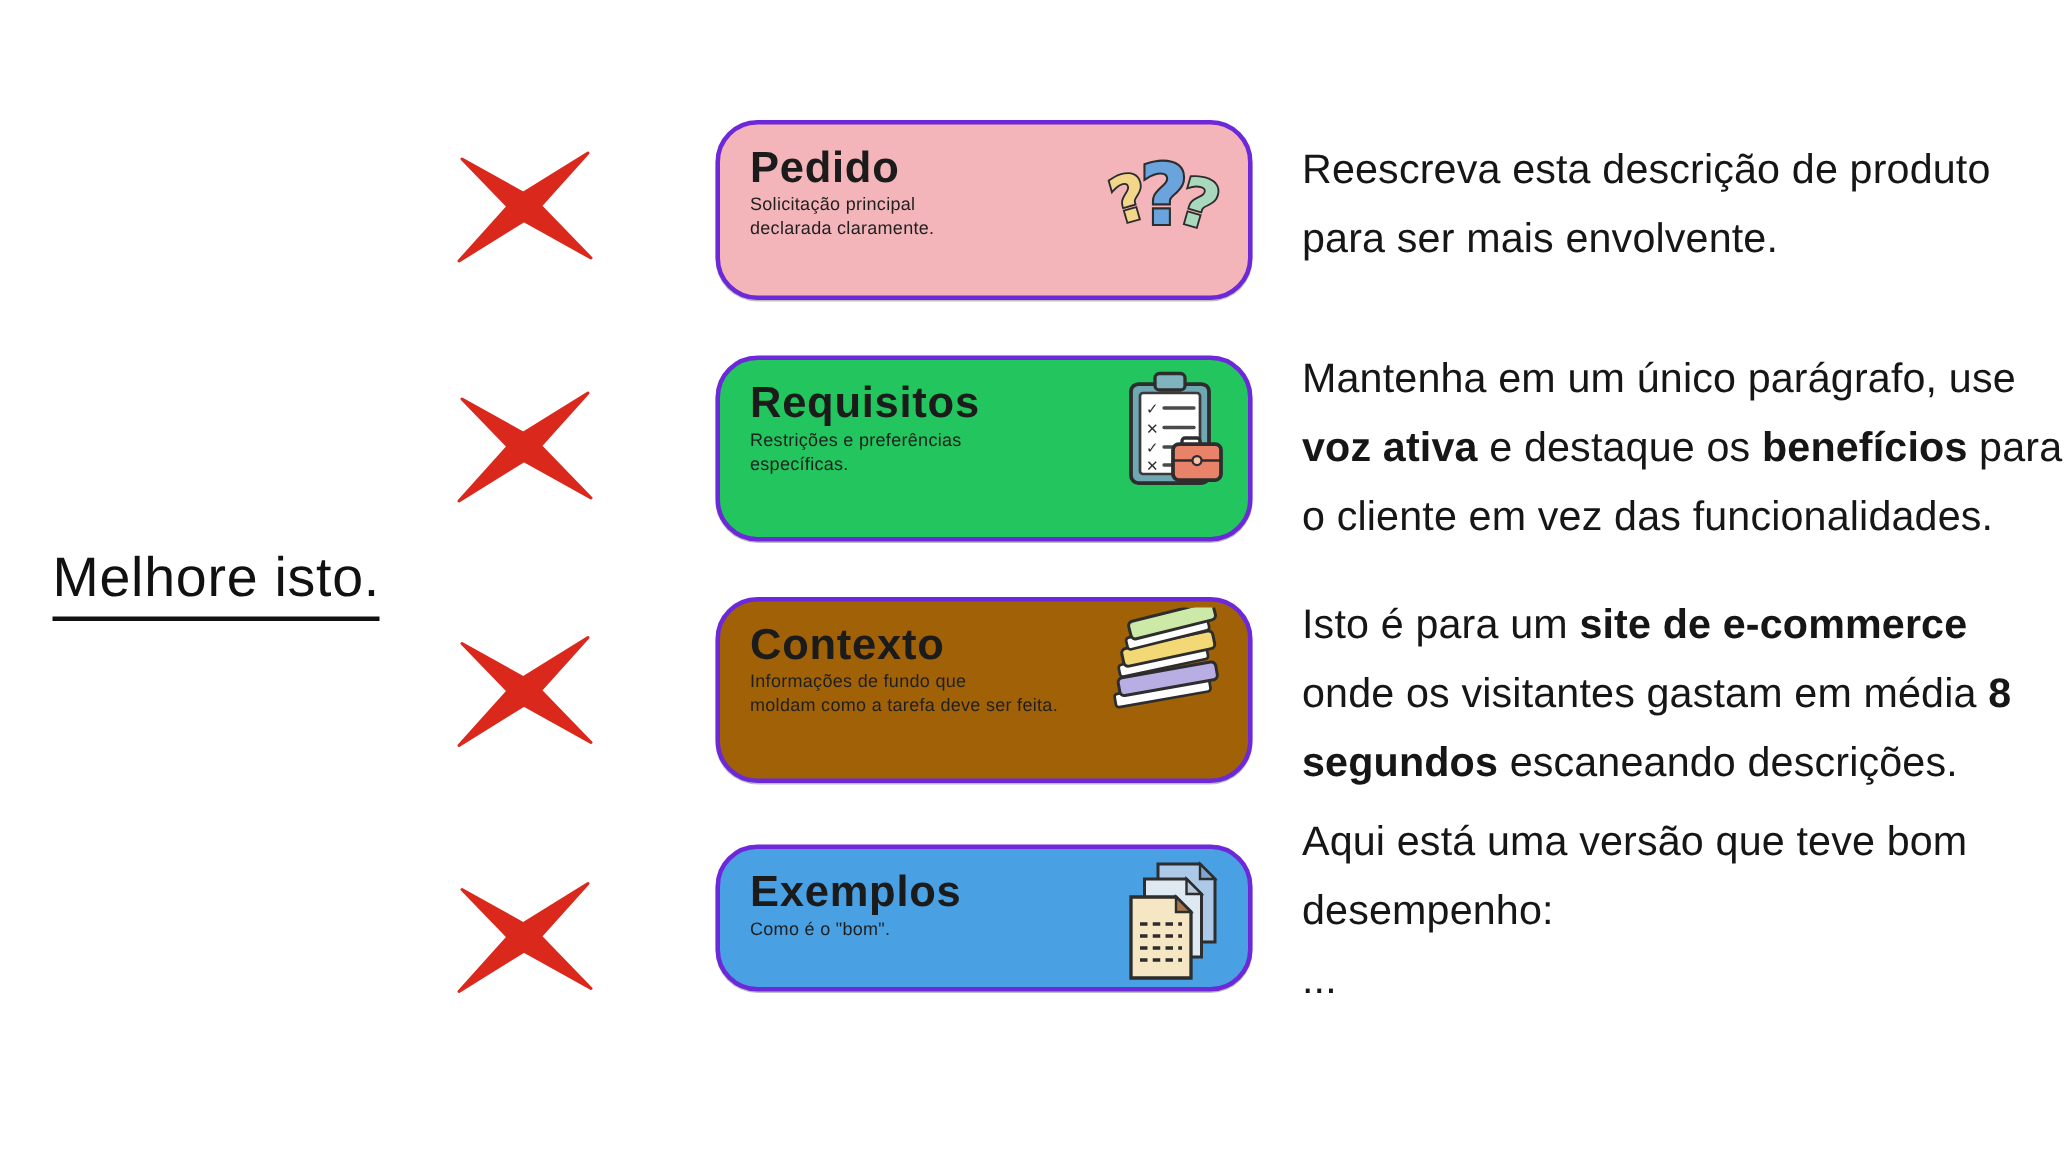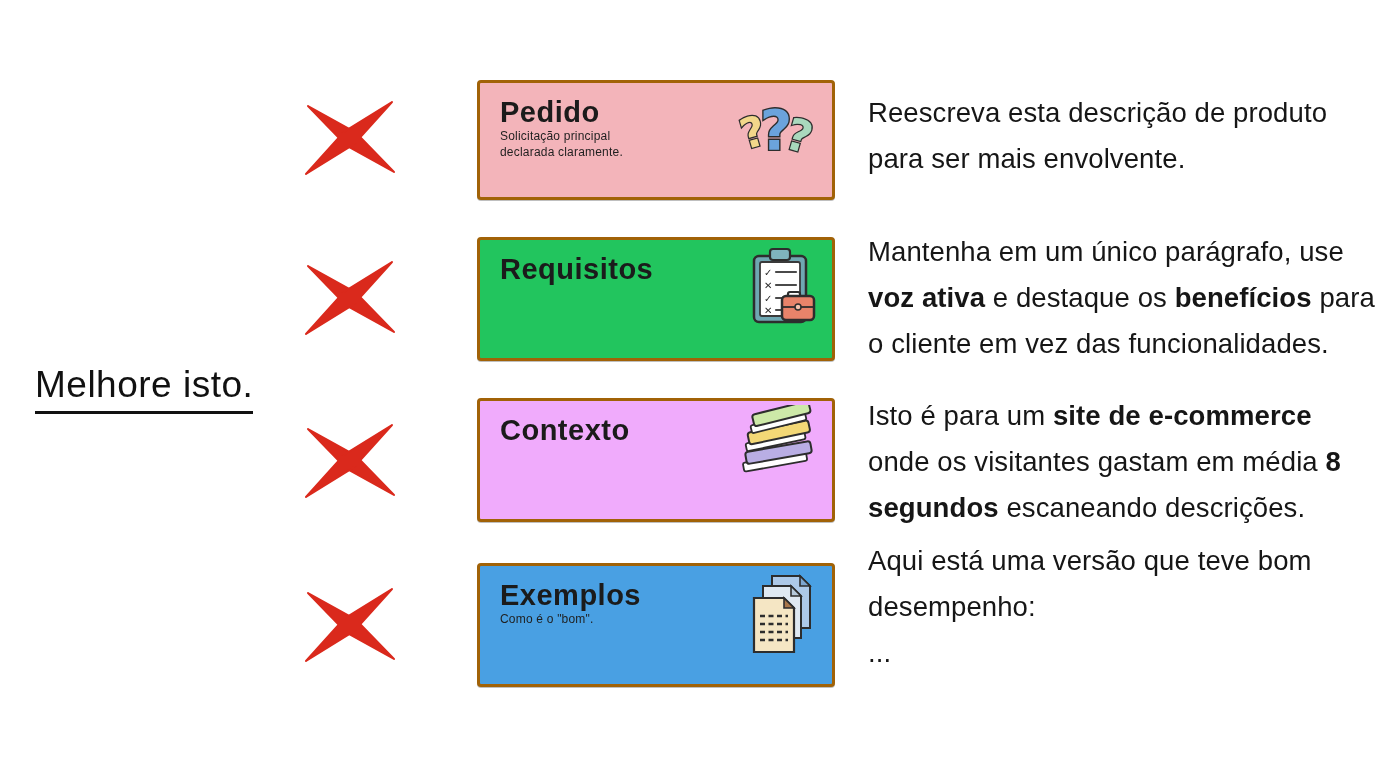--- a/index.html
+++ b/index.html
@@ -20,28 +20,28 @@
   .xmark{position:absolute;width:100px;height:96px;color:#da291c;}
   .xmark svg{width:100%;height:100%;display:block;}
   .x1{left:300px;top:92px;}
   .x2{left:300px;top:252px;}
   .x3{left:300px;top:415px;}
   .x4{left:300px;top:579px;}
 
   
   .card{
     position:absolute;left:477px;width:358px;box-sizing:border-box;
-    border:3px solid #a16207;border-radius:4px;
+    border:3px solid #6d28d9;border-radius:28px;
     padding:13px 18px 10px 20px;
     box-shadow:0 1px 0 rgba(0,0,0,0.25);
   }
   .card-1{top:80px;height:120px;}
   .card-2{top:237px;height:124px;}
   .card-3{top:398px;height:124px;}
-  .card-4{top:563px;height:124px;}
+  .card-4{top:563px;height:98px;}
   .card-title{
     font-size:29px;font-weight:700;color:#1b1b1b;letter-spacing:0.5px;line-height:1.15;
   }
   .card-desc{
     margin-top:0;font-size:12px;line-height:1.3;color:#1f1f1f;
     white-space:pre-line;letter-spacing:0.2px;
   }
   .card-icon{position:absolute;}
   .card-1 .card-icon{right:16px;top:8px;width:80px;height:80px;}
   .card-2 .card-icon{right:14px;top:6px;width:72px;height:86px;}
@@ -103,20 +103,22 @@
           <text x="17" y="56" font-size="42" fill="#f2d78a" stroke="#2d2d2d" stroke-width="2.5" transform="rotate(-16 17 42)">?</text>
           <text x="63" y="60" font-size="44" fill="#a9d9bd" stroke="#2d2d2d" stroke-width="2.5" transform="rotate(16 63 46)">?</text>
           <text x="40" y="58" font-size="56" fill="#6ba3dc" stroke="#2d2d2d" stroke-width="2.8">?</text>
         </g>
       </svg>
     </div>
   </div>
 
   <div class="card card-2" style="background: #22c55e;">
     <div class="card-title">Requisitos</div>
+    <div class="card-desc">Restrições e preferências
+específicas.</div>
     <div class="card-icon">
       <svg viewBox="0 0 72 86" aria-hidden="true">
         <rect x="8" y="10" width="52" height="66" rx="5" fill="#6fa7b2" stroke="#2d2d2d" stroke-width="2.5"></rect>
         <rect x="24" y="3" width="20" height="11" rx="3" fill="#7fb3bd" stroke="#2d2d2d" stroke-width="2.2"></rect>
         <rect x="14" y="16" width="40" height="54" rx="2" fill="#ffffff" stroke="#3a3a3a" stroke-width="1.8"></rect>
         <g font-family="'DejaVu Sans',sans-serif" font-size="10" font-weight="bold" fill="#2d2d2d">
           <text x="18" y="30">✓</text>
           <text x="18" y="43">✕</text>
           <text x="18" y="56">✓</text>
           <text x="18" y="68">✕</text>
@@ -128,22 +130,24 @@
           <line x1="30" y1="64" x2="42" y2="64"></line>
         </g>
         <rect x="42" y="46" width="12" height="7" rx="2" fill="none" stroke="#2d2d2d" stroke-width="2.2"></rect>
         <rect x="36" y="50" width="32" height="24" rx="4" fill="#e8836a" stroke="#2d2d2d" stroke-width="2.5"></rect>
         <line x1="36" y1="61" x2="68" y2="61" stroke="#2d2d2d" stroke-width="1.8"></line>
         <circle cx="52" cy="61" r="3" fill="#f6c3ae" stroke="#2d2d2d" stroke-width="1.5"></circle>
       </svg>
     </div>
   </div>
 
-  <div class="card card-3" style="background: #f0abfc;">
+  <div class="card card-3" style="background: #a16207;">
     <div class="card-title">Contexto</div>
+    <div class="card-desc">Informações de fundo que
+moldam como a tarefa deve ser feita.</div>
     <div class="card-icon">
       <svg viewBox="0 0 90 76" aria-hidden="true">
         <g transform="rotate(-10 45 62)">
           <rect x="12" y="52" width="64" height="9" rx="2" fill="#ffffff" stroke="#2d2d2d" stroke-width="1.8"></rect>
           <rect x="16" y="42" width="66" height="12" rx="3" fill="#b9aee4" stroke="#2d2d2d" stroke-width="2"></rect>
         </g>
         <g transform="rotate(-12 45 38)">
           <rect x="14" y="32" width="60" height="8" rx="2" fill="#ffffff" stroke="#2d2d2d" stroke-width="1.8"></rect>
           <rect x="18" y="22" width="62" height="12" rx="3" fill="#f3d876" stroke="#2d2d2d" stroke-width="2"></rect>
         </g>

